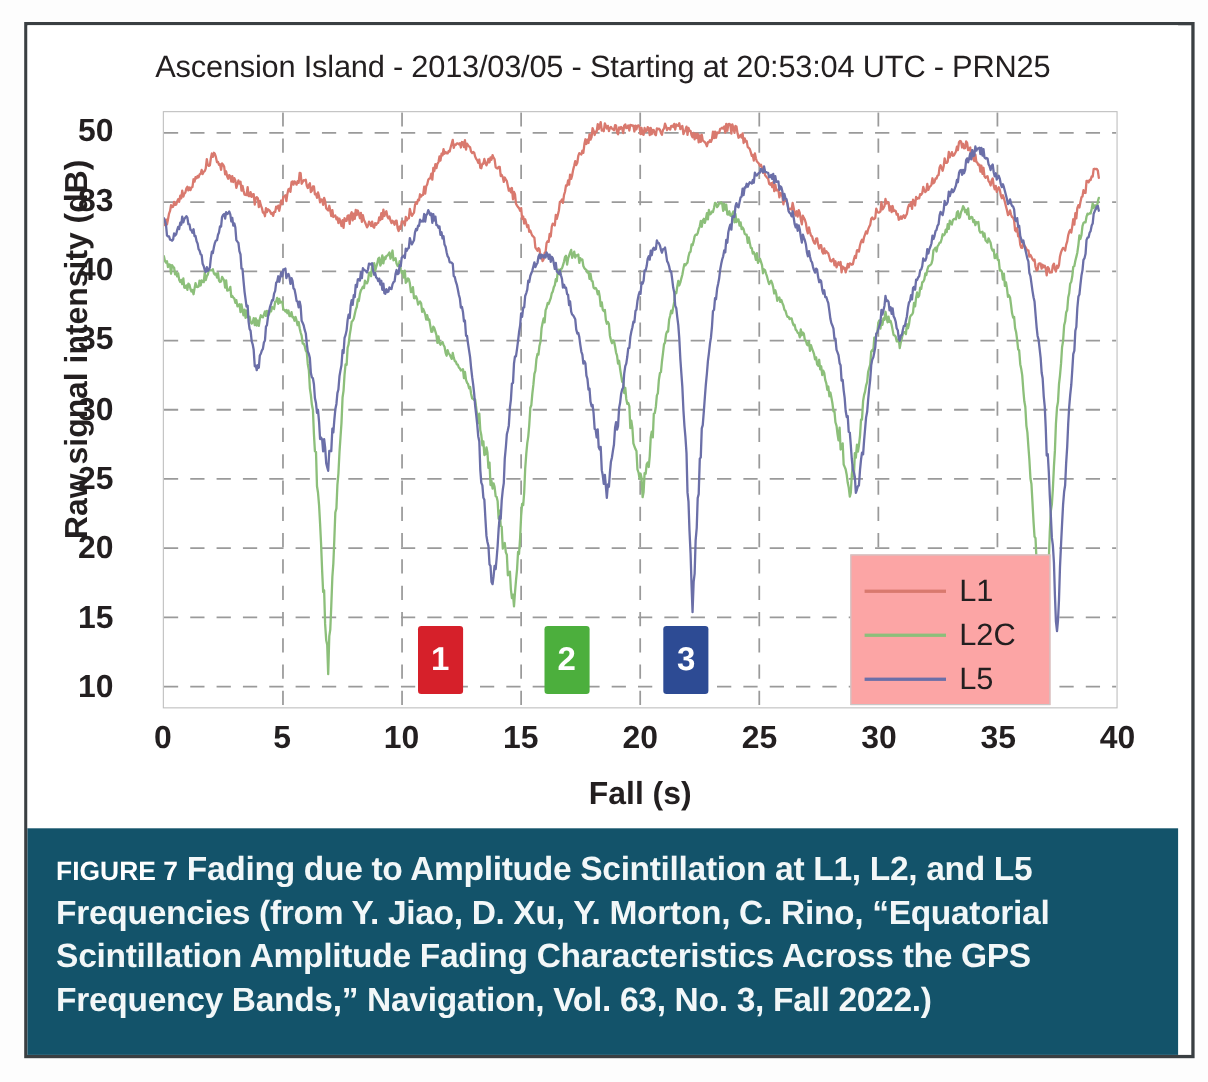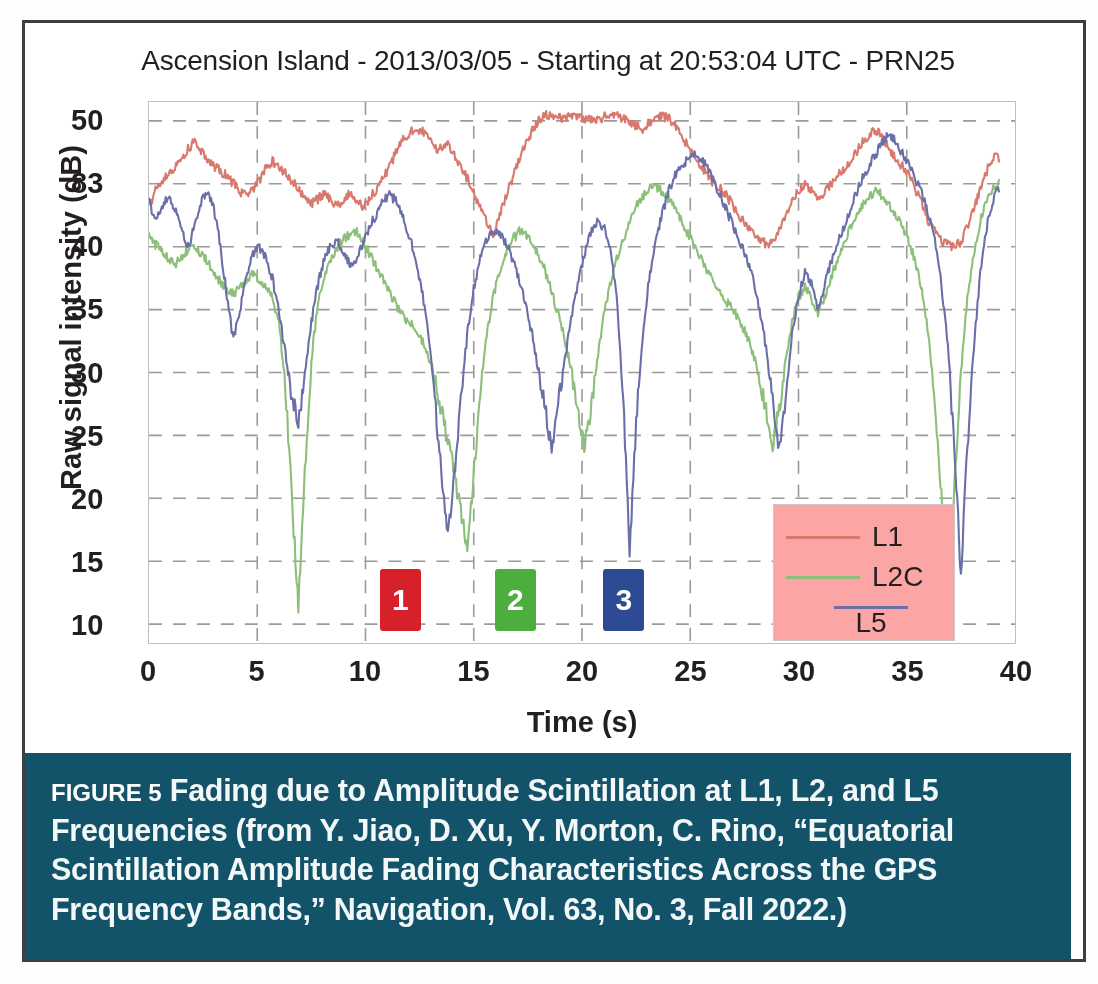--- a/index.html
+++ b/index.html
@@ -261,43 +261,43 @@
           <div class="xtick" style="left: 108.5px;">5</div>
           <div class="xtick" style="left: 217px;">10</div>
           <div class="xtick" style="left: 325.5px;">15</div>
           <div class="xtick" style="left: 434px;">20</div>
           <div class="xtick" style="left: 542.5px;">25</div>
           <div class="xtick" style="left: 651px;">30</div>
           <div class="xtick" style="left: 759.5px;">35</div>
           <div class="xtick" style="left: 868px;">40</div>
         </div>
 
-      <div class="xlabel">Time (s)</div>
+      <div class="xlabel">Fall (s)</div>
 
       <div class="legend-box">
           <div class="legend-row" style="top: 10px;">
             <span class="legend-swatch" style="background: rgb(217, 121, 110);"></span>
             <span class="legend-text">L1</span>
           </div>
           <div class="legend-row" style="top: 50px;">
             <span class="legend-swatch" style="background: rgb(140, 191, 122);"></span>
             <span class="legend-text">L2C</span>
           </div>
-          <div class="legend-row" style="top: 101px; flex-direction: column;">
+          <div class="legend-row" style="top: 90px;">
             <span class="legend-swatch" style="background: rgb(107, 111, 168);"></span>
             <span class="legend-text">L5</span>
           </div>
         </div>
 
       <div id="marker-layer">
           <div class="marker" style="background: rgb(214, 32, 42); left: 354.72px; top: 545.802px;">1</div>
           <div class="marker" style="background: rgb(76, 175, 61); left: 469.73px; top: 545.802px;">2</div>
           <div class="marker" style="background: rgb(45, 75, 148); left: 578.23px; top: 545.802px;">3</div>
         </div>
 
     </div>
 
     <div class="caption-band">
-      <div class="caption-text"><span class="caption-tag">FIGURE 5</span><span> Fading due to Amplitude Scintillation at L1, L2, and L5 Frequencies (from Y. Jiao, D. Xu, Y. Morton, C. Rino, “Equatorial Scintillation Amplitude Fading Characteristics Across the GPS Frequency Bands,” Navigation, Vol. 63, No. 3, Fall 2022.)</span></div>
+      <div class="caption-text"><span class="caption-tag">FIGURE 7</span><span> Fading due to Amplitude Scintillation at L1, L2, and L5 Frequencies (from Y. Jiao, D. Xu, Y. Morton, C. Rino, “Equatorial Scintillation Amplitude Fading Characteristics Across the GPS Frequency Bands,” Navigation, Vol. 63, No. 3, Fall 2022.)</span></div>
     </div>
 
   </div>
 </div>
 
 </body></html>

